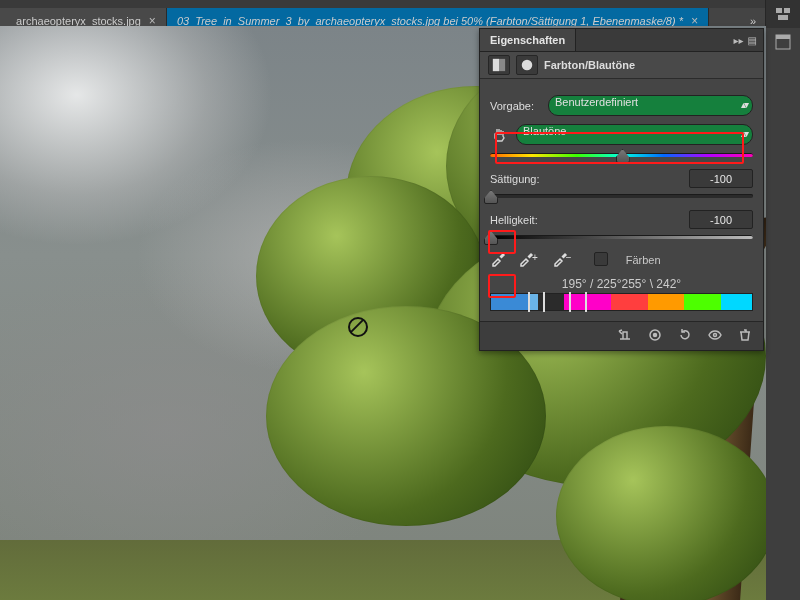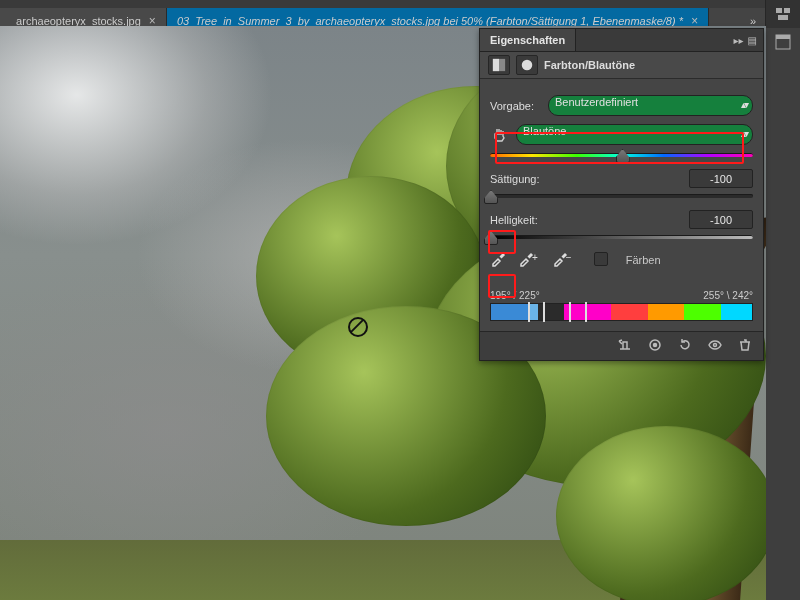--- a/index.html
+++ b/index.html
@@ -57,21 +57,21 @@
   .slider .track{position:absolute;top:4px;left:0;right:0;height:4px;border-radius:2px;background:#2a2a2a;box-shadow:inset 0 1px 0 #1a1a1a}
   .slider .thumb{position:absolute;top:0;width:12px;height:12px;background:linear-gradient(#777,#555);border:1px solid #222;border-radius:2px;transform:translateX(-6px);clip-path:polygon(50% 0,100% 60%,100% 100%,0 100%,0 60%)}
   .hue-track{background:linear-gradient(90deg,#ff6a00,#ffe600 16%,#3bff00 33%,#00ffe1 50%,#006aff 66%,#b400ff 83%,#ff00b8)!important}
   .gray-track{background:linear-gradient(90deg,#000,#bbb)!important}
   .rowlabel{display:flex;align-items:center}
   .rowlabel .label2{color:#ddd}
   .eyedrops{display:flex;align-items:center;gap:12px;margin:6px 0 6px}
   .eyedrops svg{width:16px;height:16px;stroke:#ddd;fill:none;stroke-width:1.5}
   .eyedrop .plus{font-size:10px;position:relative;top:-6px;left:-2px;color:#ddd}
   .chk{width:12px;height:12px;border:1px solid #222;background:#3a3a3a;display:inline-block;margin-right:6px;border-radius:2px}
-  .degrow{display:flex;justify-content:space-between;font-size:10px;color:#ccc;margin-top:21px}
+  .degrow{display:flex;justify-content:center;font-size:12px;color:#ccc;margin-top:8px}
   .rangebar{position:relative;height:16px;margin:2px 0 4px;border:1px solid #222;background:linear-gradient(90deg,#3a8ad6 0 14%,#6ab4e8 14% 18%,#2b2b2b 18% 28%,#ffffff 18% 20%,#2b2b2b 20% 28%,#ff00c8 28% 46%,#ff3e3e 46% 60%,#ff9a00 60% 74%,#4dff00 74% 88%,#00d8ff 88% 100%)}
   .rangebar .tick{position:absolute;top:-2px;width:2px;height:20px;background:#ddd}
   .panel-footer{height:28px;border-top:1px solid #262626;background:#3d3d3d;display:flex;align-items:center;justify-content:flex-end;gap:14px;padding:0 10px;color:#bbb}
   .panel-footer svg{width:16px;height:16px;stroke:#bbb;fill:none;stroke-width:1.5}
   .hl{position:absolute;border:2px solid #ff1a1a;border-radius:2px;pointer-events:none}
   .hl1{left:495px;top:132px;width:245px;height:28px}
   .hl2{left:488px;top:230px;width:24px;height:20px}
   .hl3{left:488px;top:274px;width:24px;height:20px}
   .hand{width:20px;height:18px;display:flex;align-items:center;justify-content:center}
   .hand svg{width:18px;height:18px;stroke:#ccc;fill:none;stroke-width:1.4}

